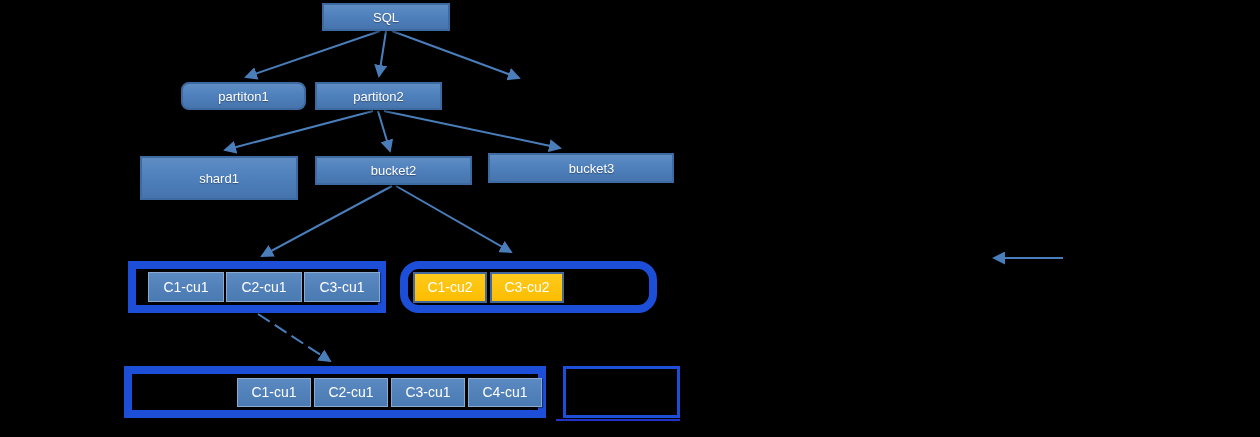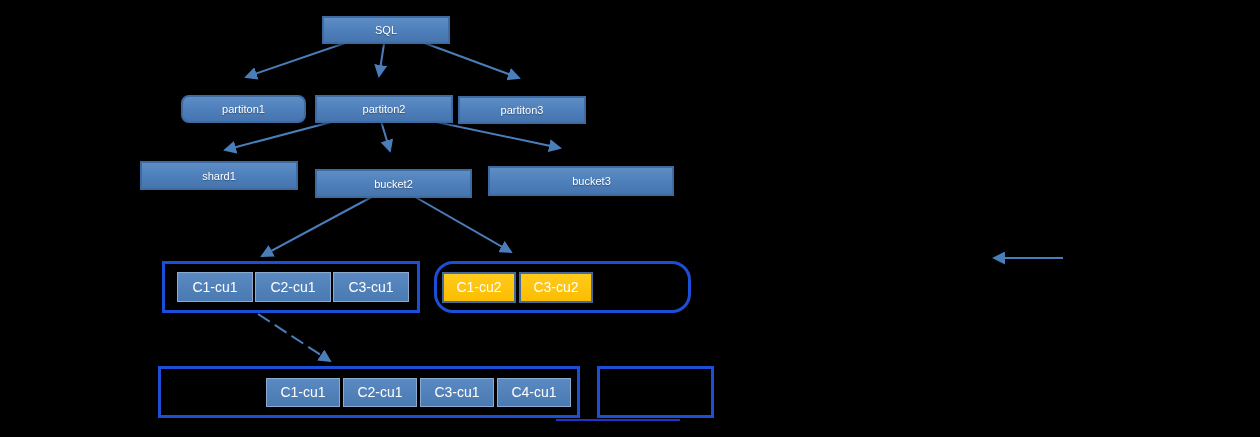--- a/index.html
+++ b/index.html
@@ -6,27 +6,26 @@
   #stage{
     position:relative;width:1260px;height:437px;background:#000;overflow:hidden;
     font-family:"Liberation Sans",sans-serif;color:#fff;
   }
   #edges{position:absolute;left:0;top:0;width:1260px;height:437px;pointer-events:none;}
   .node{
     position:absolute;box-sizing:border-box;
     background:linear-gradient(180deg,#5f8dc3 0%,#4f81bd 45%,#4674ad 100%);
     border:2px solid #3d6aa1;
     display:flex;align-items:center;justify-content:center;
-    font-size:11px;color:#fff;text-shadow:0 1px 1px rgba(0,0,0,.35);
+    font-size:13px;color:#fff;text-shadow:0 1px 1px rgba(0,0,0,.35);
     box-shadow:1px 2px 2px rgba(0,0,0,.45);
-    margin-top:13px;
   }
   .group{
-    position:absolute;box-sizing:border-box;border:3px solid #1d4ed8;
-    display:flex;align-items:center;background:transparent;margin-left:34px;
+    position:absolute;box-sizing:border-box;border:8px solid #1d4ed8;
+    display:flex;align-items:center;background:transparent;
   }
   .cell{
     box-sizing:border-box;height:30px;
     background:linear-gradient(180deg,#5b89c1,#4a7ab2);
     border:1px solid #8aaad0;
     display:flex;align-items:center;justify-content:center;
     font-size:14px;color:#fff;flex:0 0 auto;
     box-shadow:1px 1px 1px rgba(0,0,0,.4);
   }
   .cell.orange{
@@ -36,23 +35,23 @@
   #g1{left:128px;top:261px;width:258px;height:52px;padding-left:12px;gap:2px;}
   #g1 .cell{width:76px;}
   #g2{left:400px;top:261px;width:257px;height:52px;padding-left:5px;gap:3px;border-radius:19px;}
   #g2 .cell{width:74px;}
   #g3{left:124px;top:366px;width:422px;height:52px;padding-left:105px;gap:3px;}
   #g3 .cell{width:74px;height:29px;}
   #g4{left:563px;top:366px;width:117px;height:52px;border-width:3px;}
   #underline{position:absolute;left:556px;top:419px;width:124px;height:2px;background:#2233cc;}
   #n-sql{left:322px;top:3px;width:128px;height:28px;}
   #n-p1{left:181px;top:82px;width:125px;height:28px;border-radius:8px;}
-  #n-p2{left:315px;top:82px;width:138px;height:28px;}
+  #n-p2{left:315px;top:82px;width:127px;height:28px;}
   #n-p3{left:458px;top:83px;width:128px;height:28px;}
-  #n-shard1{left:140px;top:148px;width:158px;height:29px;}
+  #n-shard1{left:140px;top:156px;width:158px;height:44px;}
   #n-bucket2{left:315px;top:156px;width:157px;height:29px;}
   #n-bucket3{left:488px;top:153px;width:186px;height:30px;padding-left:21px;}
   .edge{stroke:#4a7ebb;stroke-width:2;fill:none;}
   .edge.dashed{stroke-dasharray:14 6;}
 </style>
 </head>
 <body>
 
 <div id="stage">
 
@@ -70,21 +69,20 @@
     <path class="edge" d="M384,111 L560,148" marker-end="url(#ah)"></path>
     <path class="edge" d="M392,186 L262,256" marker-end="url(#ah)"></path>
     <path class="edge" d="M396,186 L511,252" marker-end="url(#ah)"></path>
     <path class="edge dashed" d="M258,314 L330,361" marker-end="url(#ah)"></path>
     <path class="edge" d="M1063,258 L994,258" marker-end="url(#ah)"></path>
   </svg>
 
   <div class="node" id="n-sql">SQL</div>
   <div class="node" id="n-p1">partiton1</div>
   <div class="node" id="n-p2">partiton2</div>
-  <div class="node" id="n-p3">partiton3</div>
   <div class="node" id="n-shard1">shard1</div>
   <div class="node" id="n-bucket2">bucket2</div>
   <div class="node" id="n-bucket3">bucket3</div>
 
   <div class="group" id="g1">
     <div class="cell">C1-cu1</div>
     <div class="cell">C2-cu1</div>
     <div class="cell">C3-cu1</div>
   </div>
 

